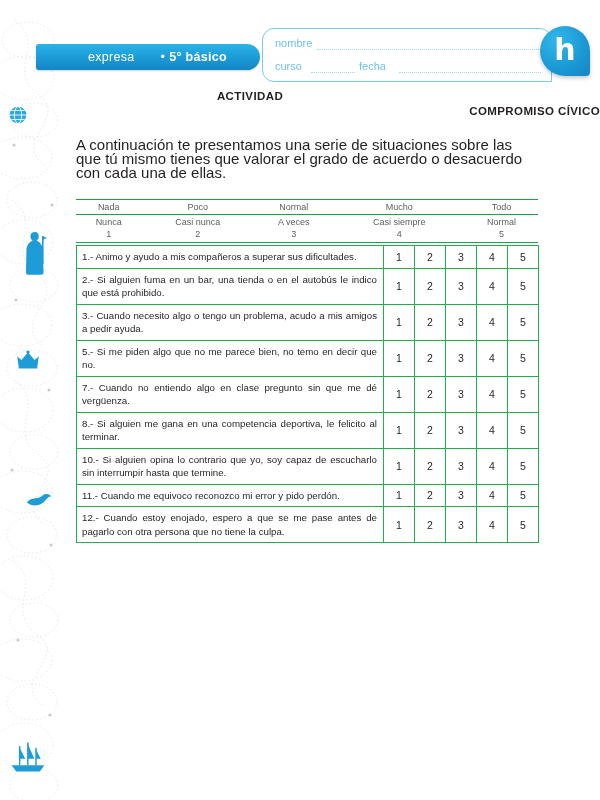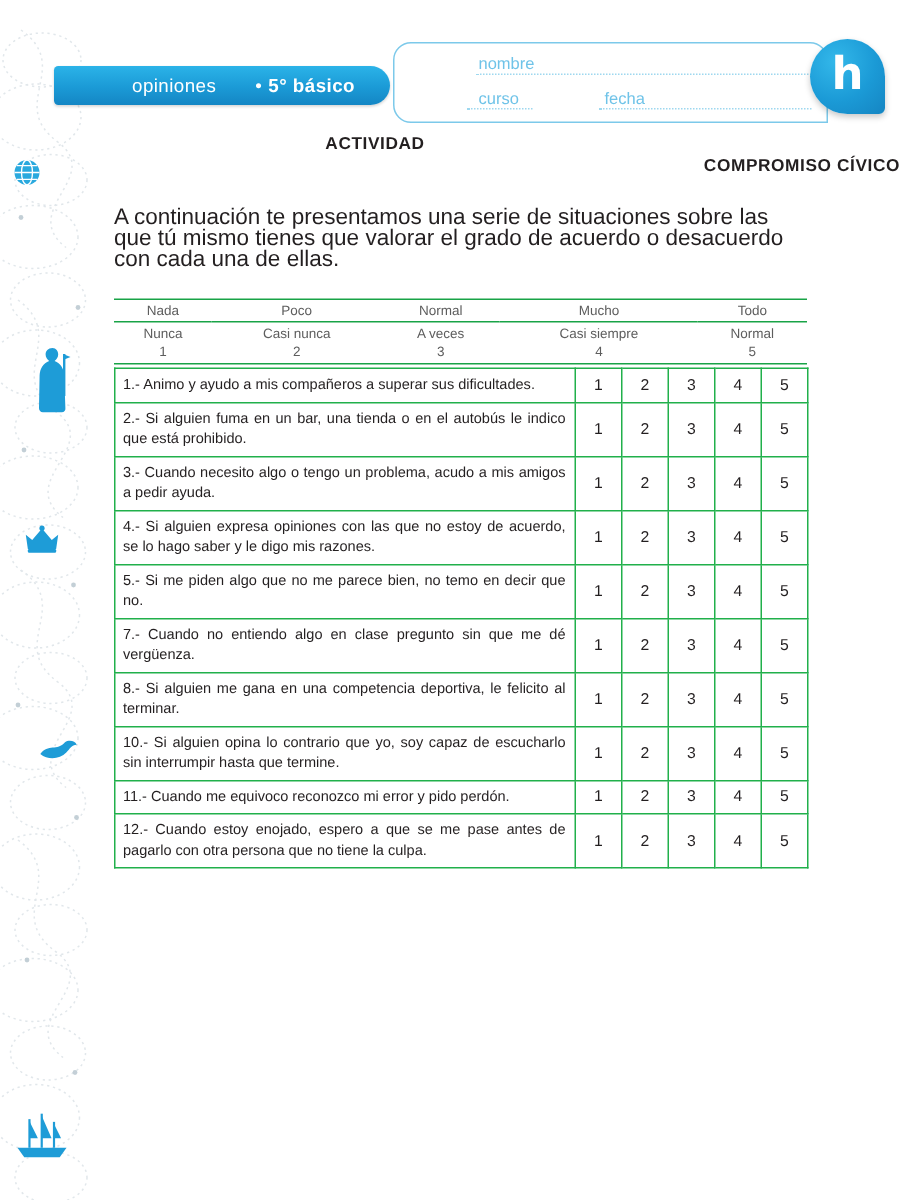--- a/index.html
+++ b/index.html
@@ -39,21 +39,21 @@
     color:#ffffff;font-size:12.5px;letter-spacing:.3px;
     padding-left:26px;white-space:nowrap;
   }
   .banner-dot{color:#ffffff;padding:0 4px;}
 
   .name-box{
     position:absolute;left:262px;top:28px;width:290px;height:54px;
     border:1px solid #7cc9ea;border-radius:12px 12px 0 12px;
     background:#ffffff;box-sizing:border-box;
   }
-  .field{position:absolute;font-size:11px;color:#6fc3e8;margin-left:44px;}
+  .field{position:absolute;font-size:11px;color:#6fc3e8;}
   .f-nombre{left:12px;top:8px;}
   .f-curso{left:12px;top:31px;}
   .f-fecha{left:96px;top:31px;}
   .dots{
     position:absolute;border-bottom:1px dotted #9ed8ef;height:1px;
   }
   .d1{left:54px;top:19px;width:224px;}
   .d2{left:48px;top:42px;width:44px;}
   .d3{left:136px;top:42px;width:142px;}
 
@@ -203,21 +203,21 @@
       <path d="M22 4 l7 16 -7 0 z"></path>
       <path d="M31 10 l5 10 -5 0 z"></path>
     </g>
   </svg>
 </div>
 
 <div class="header">
 
   <div class="subject-banner">
     <span>
-      <span>opiniones</span><span class="banner-dot">•</span><b>5° básico</b>
+      <span>expresa</span><span class="banner-dot">•</span><b>5° básico</b>
     </span>
   </div>
 
   <div class="name-box">
     <span class="field f-nombre">nombre</span>
     <span class="dots d1"></span>
     <span class="field f-curso">curso</span>
     <span class="dots d2"></span>
     <span class="field f-fecha">fecha</span>
     <span class="dots d3"></span>
@@ -281,28 +281,20 @@
     </tr>
     <tr>
       <td class="q-text">3.- Cuando necesito algo o tengo un problema, acudo a mis amigos a pedir ayuda.</td>
       <td class="q-opt">1</td>
       <td class="q-opt">2</td>
       <td class="q-opt">3</td>
       <td class="q-opt">4</td>
       <td class="q-opt">5</td>
     </tr>
     <tr>
-      <td class="q-text">4.- Si alguien expresa opiniones con las que no estoy de acuerdo, se lo hago saber y le digo mis razones.</td>
-      <td class="q-opt">1</td>
-      <td class="q-opt">2</td>
-      <td class="q-opt">3</td>
-      <td class="q-opt">4</td>
-      <td class="q-opt">5</td>
-    </tr>
-    <tr>
       <td class="q-text">5.- Si me piden algo que no me parece bien, no temo en decir que no.</td>
       <td class="q-opt">1</td>
       <td class="q-opt">2</td>
       <td class="q-opt">3</td>
       <td class="q-opt">4</td>
       <td class="q-opt">5</td>
     </tr>
     <tr>
       <td class="q-text">7.- Cuando no entiendo algo en clase pregunto sin que me dé vergüenza.</td>
       <td class="q-opt">1</td>

